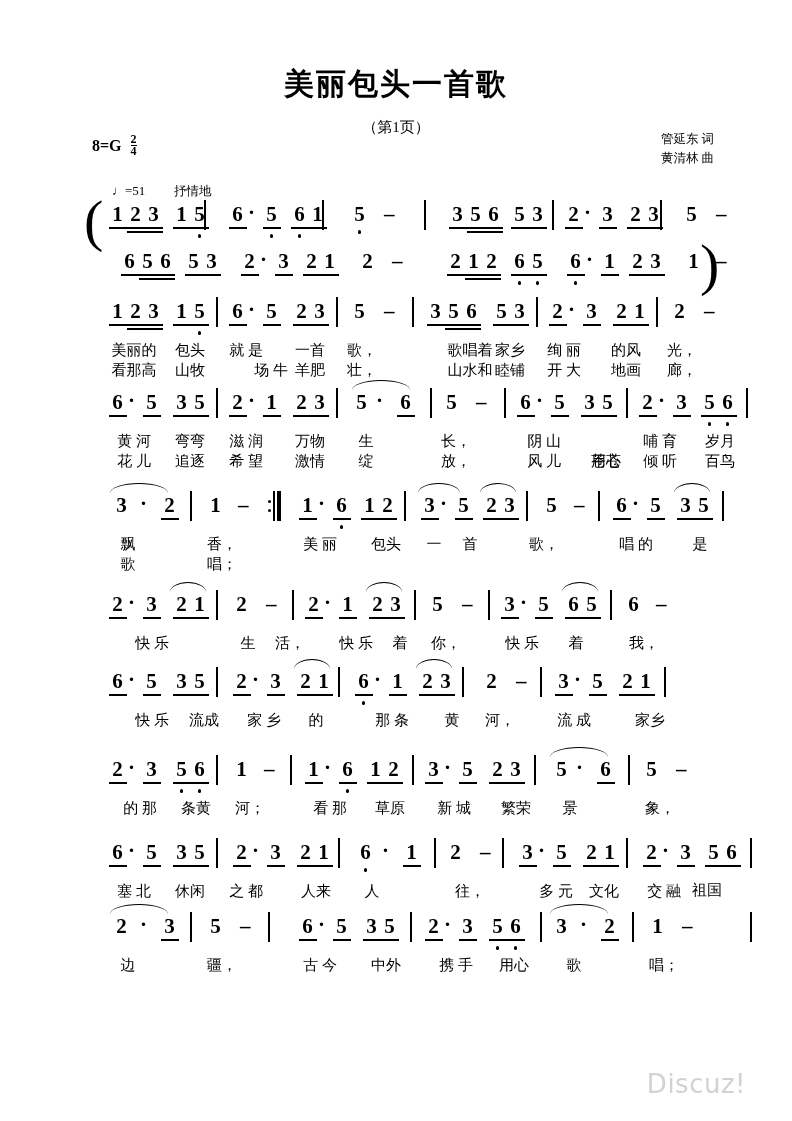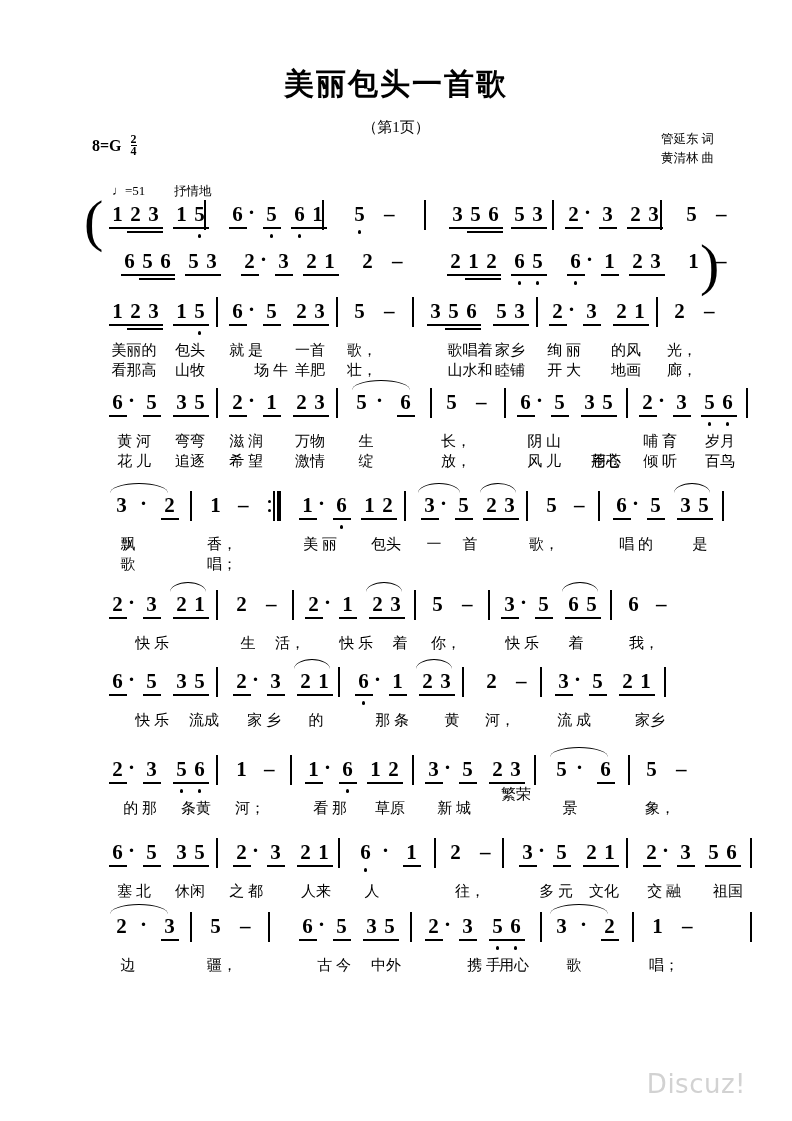--- a/index.html
+++ b/index.html
@@ -708,21 +708,21 @@
         <div class="bar" style="left:430px;"></div>
         <div class="bar" style="left:524px;"></div>
         <div class="slur" style="left:446px;width:58px;top:-4px;"></div>
       </div>
       <div class="lyric" style="left:-9px;width:90px;top:50px;">的 那</div>
       <div class="lyric" style="left:47px;width:90px;top:50px;">条黄</div>
       <div class="lyric" style="left:101px;width:90px;top:50px;">河；</div>
       <div class="lyric" style="left:181px;width:90px;top:50px;">看 那</div>
       <div class="lyric" style="left:241px;width:90px;top:50px;">草原</div>
       <div class="lyric" style="left:305px;width:90px;top:50px;">新 城</div>
-      <div class="lyric" style="left:367px;width:90px;top:36px;">繁荣</div>
+      <div class="lyric" style="left:367px;width:90px;top:50px;">繁荣</div>
       <div class="lyric" style="left:421px;width:90px;top:50px;">景</div>
       <div class="lyric" style="left:511px;width:90px;top:50px;">象，</div>
     </div>
     <div class="system" style="top:834px;">
       <div class="staffline">
         <div class="note" style="left:6px;width:15px;">6</div>
         <div class="beam" style="left:5px;width:18px;top:31px;"></div>
         <div class="augdot" style="left:24px;">·</div>
         <div class="note" style="left:40px;width:15px;">5</div>
         <div class="beam" style="left:39px;width:18px;top:31px;"></div>
@@ -773,21 +773,21 @@
       </div>
       <div class="lyric" style="left:-15px;width:90px;top:50px;">塞 北</div>
       <div class="lyric" style="left:41px;width:90px;top:50px;">休闲</div>
       <div class="lyric" style="left:97px;width:90px;top:50px;">之 都</div>
       <div class="lyric" style="left:167px;width:90px;top:50px;">人来</div>
       <div class="lyric" style="left:223px;width:90px;top:50px;">人</div>
       <div class="lyric" style="left:321px;width:90px;top:50px;">往，</div>
       <div class="lyric" style="left:407px;width:90px;top:50px;">多 元</div>
       <div class="lyric" style="left:455px;width:90px;top:50px;">文化</div>
       <div class="lyric" style="left:515px;width:90px;top:50px;">交 融</div>
-      <div class="lyric" style="left:579px;width:90px;top:50px;">祖国</div>
+      <div class="lyric" style="left:558px;width:90px;top:50px;font-family:Liberation Mono, monospace;">祖国</div>
     </div>
     <div class="system" style="top:908px;">
       <div class="staffline">
         <div class="note" style="left:10px;width:15px;">2</div>
         <div class="augdot" style="left:36px;">·</div>
         <div class="note" style="left:58px;width:15px;">3</div>
         <div class="beam" style="left:57px;width:18px;top:31px;"></div>
         <div class="note" style="left:104px;width:15px;">5</div>
         <div class="dash" style="left:136px;">–</div>
         <div class="note" style="left:196px;width:15px;">6</div>
@@ -820,23 +820,23 @@
         <div class="bar" style="left:164px;"></div>
         <div class="bar" style="left:306px;"></div>
         <div class="bar" style="left:436px;"></div>
         <div class="bar" style="left:528px;"></div>
         <div class="bar" style="left:646px;"></div>
         <div class="slur" style="left:6px;width:58px;top:-4px;"></div>
         <div class="slur" style="left:446px;width:58px;top:-4px;"></div>
       </div>
       <div class="lyric" style="left:-21px;width:90px;top:50px;">边</div>
       <div class="lyric" style="left:73px;width:90px;top:50px;">疆，</div>
-      <div class="lyric" style="left:185px;width:90px;top:50px;">古 今</div>
+      <div class="lyric" style="left:171px;width:90px;top:50px;">古 今</div>
       <div class="lyric" style="left:237px;width:90px;top:50px;">中外</div>
-      <div class="lyric" style="left:307px;width:90px;top:50px;text-align:right;">携 手</div>
+      <div class="lyric" style="left:307px;width:90px;top:50px;">携 手</div>
       <div class="lyric" style="left:365px;width:90px;top:50px;">用心</div>
       <div class="lyric" style="left:425px;width:90px;top:50px;">歌</div>
       <div class="lyric" style="left:515px;width:90px;top:50px;">唱；</div>
     </div>
     <div class="paren" style="left:84px;top:192px;">(</div>
     <div class="paren" style="left:700px;top:236px;">)</div>
   </div>
 
 <div class="watermark">Discuz!</div>
 

